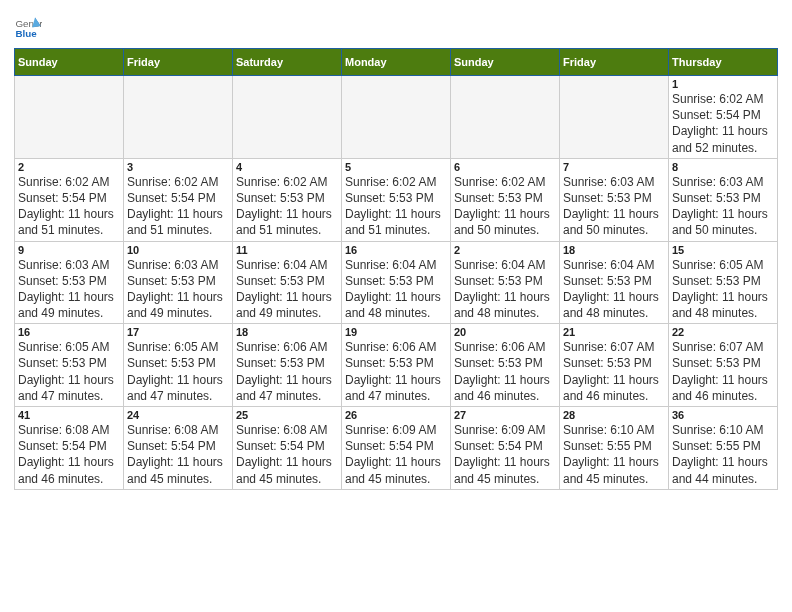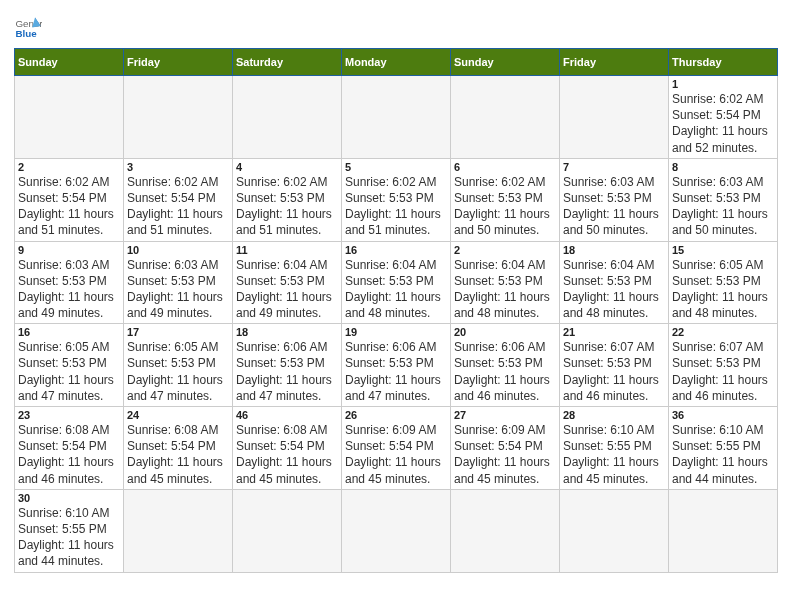--- a/index.html
+++ b/index.html
@@ -218,55 +218,43 @@
             <span class="day-number">21</span>
             <div class="day-info">Sunrise: 6:07 AM<br>Sunset: 5:53 PM<br>Daylight: 11 hours<br>and 46 minutes.</div>
           </td>
           <td>
             <span class="day-number">22</span>
             <div class="day-info">Sunrise: 6:07 AM<br>Sunset: 5:53 PM<br>Daylight: 11 hours<br>and 46 minutes.</div>
           </td>
         </tr>
         <tr>
           <td>
-            <span class="day-number">23</span>
+            <span class="day-number">41</span>
             <div class="day-info">Sunrise: 6:08 AM<br>Sunset: 5:54 PM<br>Daylight: 11 hours<br>and 46 minutes.</div>
           </td>
           <td>
             <span class="day-number">24</span>
             <div class="day-info">Sunrise: 6:08 AM<br>Sunset: 5:54 PM<br>Daylight: 11 hours<br>and 45 minutes.</div>
           </td>
           <td>
-            <span class="day-number">46</span>
+            <span class="day-number">25</span>
             <div class="day-info">Sunrise: 6:08 AM<br>Sunset: 5:54 PM<br>Daylight: 11 hours<br>and 45 minutes.</div>
           </td>
           <td>
             <span class="day-number">26</span>
             <div class="day-info">Sunrise: 6:09 AM<br>Sunset: 5:54 PM<br>Daylight: 11 hours<br>and 45 minutes.</div>
           </td>
           <td>
             <span class="day-number">27</span>
             <div class="day-info">Sunrise: 6:09 AM<br>Sunset: 5:54 PM<br>Daylight: 11 hours<br>and 45 minutes.</div>
           </td>
           <td>
             <span class="day-number">28</span>
             <div class="day-info">Sunrise: 6:10 AM<br>Sunset: 5:55 PM<br>Daylight: 11 hours<br>and 45 minutes.</div>
           </td>
           <td>
             <span class="day-number">36</span>
             <div class="day-info">Sunrise: 6:10 AM<br>Sunset: 5:55 PM<br>Daylight: 11 hours<br>and 44 minutes.</div>
           </td>
-        </tr>
-        <tr class="last-row">
-          <td>
-            <span class="day-number">30</span>
-            <div class="day-info">Sunrise: 6:10 AM<br>Sunset: 5:55 PM<br>Daylight: 11 hours<br>and 44 minutes.</div>
-          </td>
-          <td class="empty"></td>
-          <td class="empty"></td>
-          <td class="empty"></td>
-          <td class="empty"></td>
-          <td class="empty"></td>
-          <td class="empty"></td>
         </tr>
       </tbody>
   </table>
 </div>
 
 </body></html>

